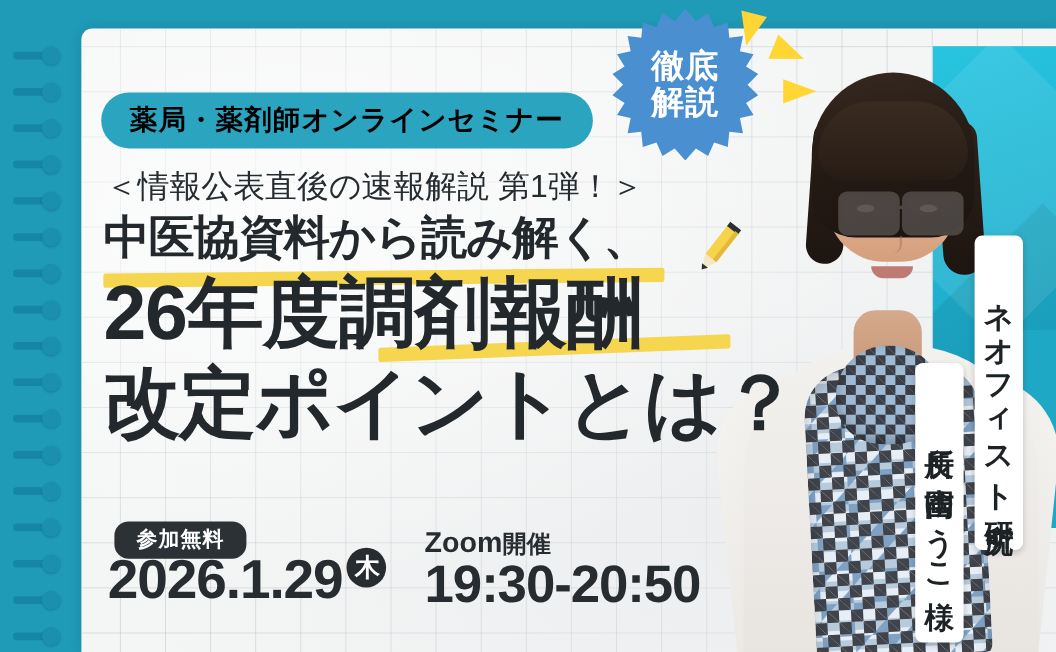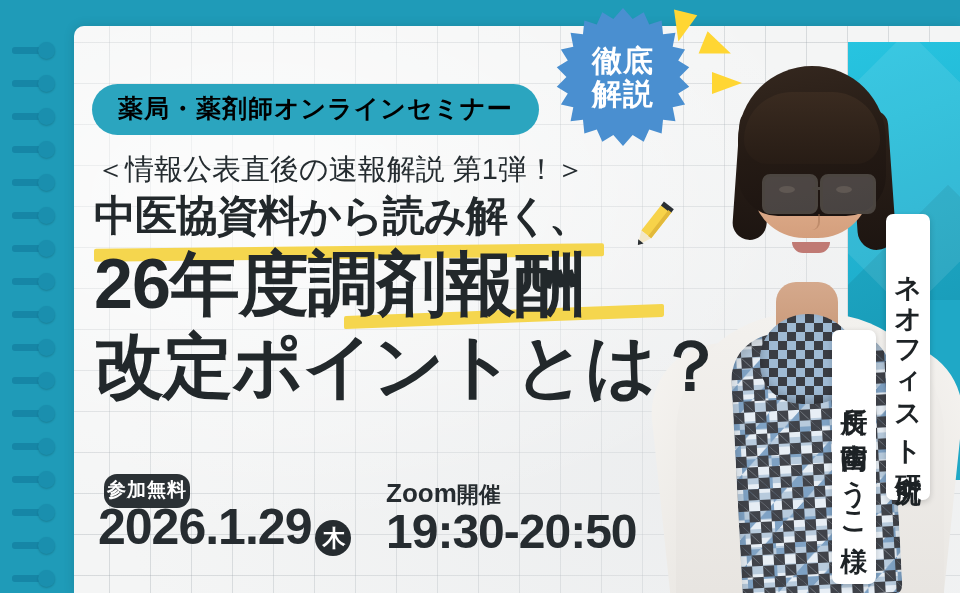--- a/index.html
+++ b/index.html
@@ -239,27 +239,27 @@
   .m1{top:54px;width:510px;transform:skewY(-0.6deg);}
   .m2{top:118px;left:250px;width:320px;transform:skewY(-2.2deg);}
   .hl-txt{position:relative;z-index:2;}
   .pencil{
     position:absolute;left:530px;top:4px;width:58px;height:58px;
   }
   
   .free-badge{
     position:absolute;left:104px;top:474px;
     background:#2b3135;color:#fff;border-radius:13px;
-    padding:3px 3px 5px;font-size:19px;font-weight:700;letter-spacing:1px;
+    padding:3px 20px 5px;font-size:19px;font-weight:700;letter-spacing:1px;
     white-space:nowrap;
   }
   .date-line{
     position:absolute;left:98px;top:498px;
     font-size:50px;font-weight:800;color:#262c30;letter-spacing:-1px;
-    white-space:nowrap;display:flex;align-items:flex-end;
+    white-space:nowrap;display:flex;align-items:flex-start;
   }
   .dow{
     display:inline-flex;align-items:center;justify-content:center;
     width:36px;height:36px;border-radius:50%;
     background:#262c30;color:#fff;font-size:23px;font-weight:700;
     margin-left:4px;
   }
   .zoom-label{
     position:absolute;left:386px;top:478px;
     font-size:26px;font-weight:800;color:#262c30;white-space:nowrap;

